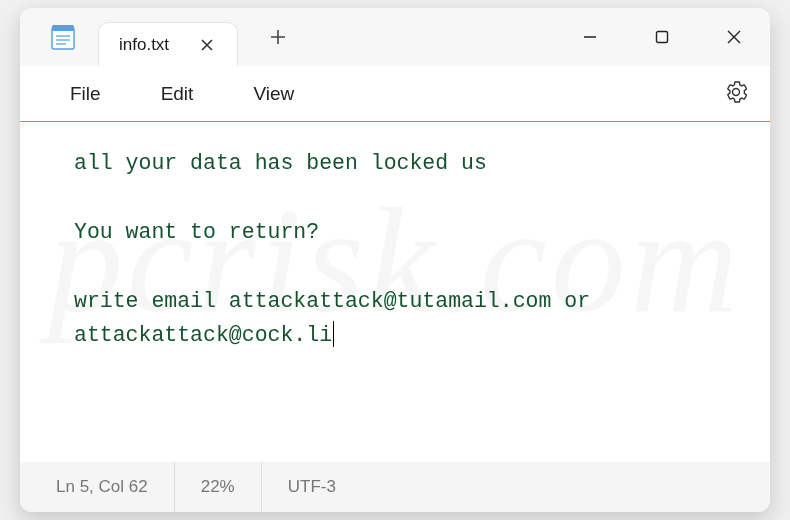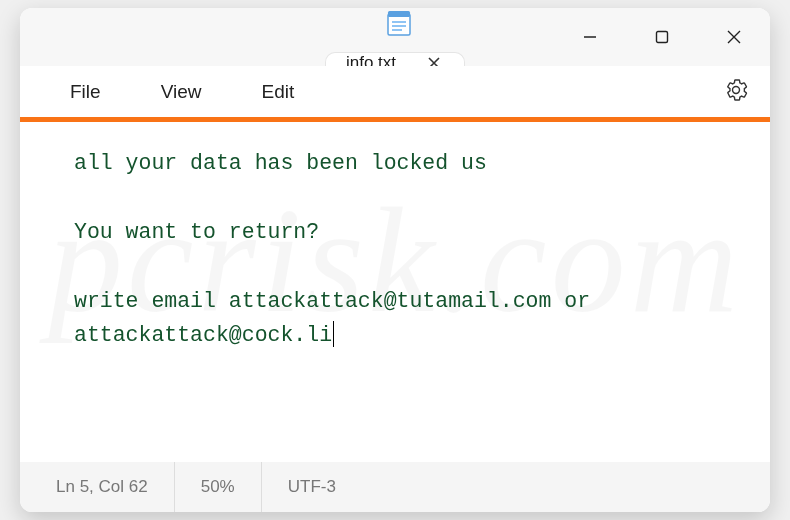--- a/index.html
+++ b/index.html
@@ -22,21 +22,20 @@
       display: flex;
       flex-direction: column;
       overflow: hidden;
     }
     .titlebar {
       height: 58px;
       display: flex;
       align-items: center;
       background: #f7f7f7;
       position: relative;
-      flex-direction: column;
     }
     .app-icon {
       margin-left: 28px;
       margin-right: 20px;
       display: flex;
       align-items: center;
     }
     .tab {
       height: 44px;
       margin-top: 14px;
@@ -86,21 +85,21 @@
       justify-content: center;
       color: #222;
     }
     .menubar {
       height: 56px;
       display: flex;
       align-items: center;
       padding: 0 20px;
       gap: 0;
       background: #fff;
-      border-bottom: 5px solid #f97316;
+      border-bottom: 1px solid #f97316;
       position: relative;
     }
     .menu-item {
       padding: 10px 30px;
       font-size: 19px;
       color: #222;
       border-radius: 6px;
     }
     .settings-btn {
       position: absolute;
@@ -202,33 +201,33 @@
       <div class="win-btn">
         <svg width="16" height="16" viewBox="0 0 16 16">
             <path d="M2 2 L14 14 M14 2 L2 14" stroke="#222" stroke-width="1.4" fill="none"></path>
           </svg>
       </div>
     </div>
   </div>
 
   <div class="menubar">
     <div class="menu-item">File</div>
+    <div class="menu-item">Edit</div>
     <div class="menu-item">View</div>
-    <div class="menu-item">Edit</div>
     <div class="settings-btn">
       <svg width="24" height="24" viewBox="0 0 24 24">
         <path d="M12 8.5a3.5 3.5 0 100 7 3.5 3.5 0 000-7zm8.4 3.5c0 .46-.04.9-.12 1.33l2.02 1.58c.18.14.23.4.11.61l-1.92 3.32c-.12.2-.37.29-.58.21l-2.39-.96c-.5.38-1.04.7-1.62.94l-.36 2.54c-.03.23-.23.4-.46.4h-3.84c-.23 0-.43-.17-.46-.4l-.36-2.54a7.2 7.2 0 01-1.62-.94l-2.39.96c-.21.08-.46-.01-.58-.21L3.9 15.02a.46.46 0 01.11-.61l2.02-1.58A7.6 7.6 0 015.9 12c0-.46.04-.9.12-1.33L4 9.09a.46.46 0 01-.11-.61l1.92-3.32c.12-.2.37-.29.58-.21l2.39.96c.5-.38 1.04-.7 1.62-.94l.36-2.54c.03-.23.23-.4.46-.4h3.84c.23 0 .43.17.46.4l.36 2.54c.58.24 1.12.56 1.62.94l2.39-.96c.21-.08.46.01.58.21l1.92 3.32c.12.2.07.47-.11.61l-2.02 1.58c.08.43.12.87.12 1.33z" fill="none" stroke="#333" stroke-width="1.4"></path>
       </svg>
     </div>
   </div>
 
   <div class="editor"><span>all your data has been locked us</span>
 
 <span>You want to return?</span>
 
 <span>write email attackattack@tutamail.com or attackattack@cock.li</span><span class="cursor"></span></div>
 
   <div class="statusbar">
     <div class="status-cell" style="padding-left:36px">Ln 5, Col 62</div>
-    <div class="status-cell">50%</div>
+    <div class="status-cell">22%</div>
     <div class="status-cell">UTF-3</div>
   </div>
 </div>
 
 </body></html>

